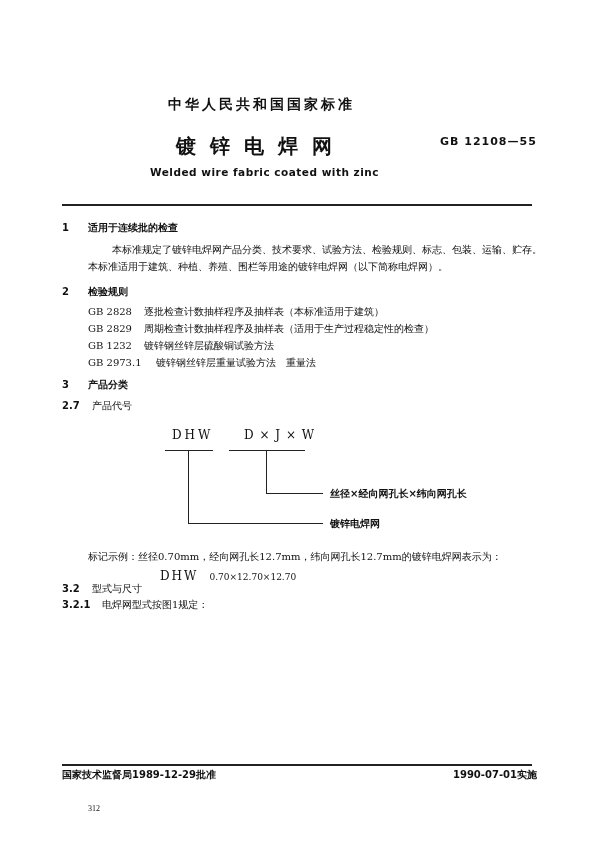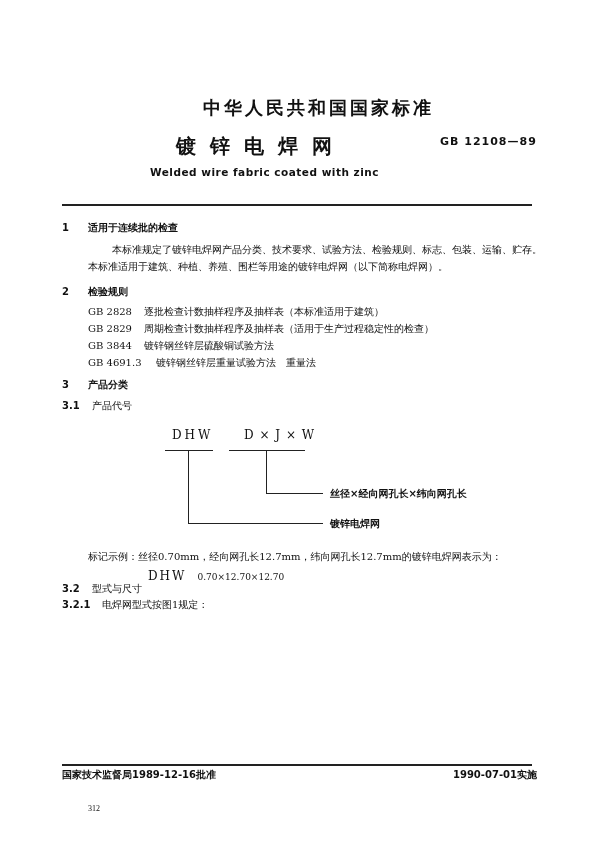--- a/index.html
+++ b/index.html
@@ -2,93 +2,93 @@
 <html><head>
   <meta charset="utf-8">
   <style>
     html, body { margin:0; padding:0; }
     body {
       width:600px; height:848px; background:#fff; position:relative; overflow:hidden;
       font-family:"DejaVu Serif", serif; color:#111;
     }
     .abs { position:absolute; white-space:nowrap; }
     .bold { font-weight:bold; font-family:"DejaVu Sans", sans-serif; }
-    .std-name { left:168px; top:96px; font-size:18px; letter-spacing:3px;margin-left:35px; }
+    .std-name { left:168px; top:96px; font-size:14px; letter-spacing:3px; }
     .title { left:176px; top:133px; font-size:20px; letter-spacing:14px; }
     .code { left:440px; top:135px; font-size:11px; letter-spacing:1px; }
     .en-title { left:150px; top:166px; font-size:10.5px; letter-spacing:0.5px; }
     .rule { position:absolute; left:62px; width:470px; height:2px; background:#222; }
     .sec { font-size:10px; }
     .body { font-size:10px; }
     .num { display:inline-block; width:26px; }
     .num2 { display:inline-block; width:30px; }
     .refcode { display:inline-block; font-family:"DejaVu Serif", serif; }
     .diag-line { position:absolute; background:#222; }
     .footer { font-size:10px; }
     .pageno { left:88px; top:804px; font-size:8px; font-family:"Liberation Serif", serif; }
   </style>
 </head>
 <body>
 
 <div class="abs std-name bold">中华人民共和国国家标准</div>
 <div class="abs title bold">镀锌电焊网</div>
-<div class="abs code bold">GB 12108—89</div>
+<div class="abs code bold">GB 12108—55</div>
 <div class="abs en-title bold">Welded wire fabric coated with zinc</div>
 
 <div class="rule" style="top:204px;"></div>
 
 <div class="abs sec bold" style="left:62px; top:221px;">
   <span class="num">1</span><span>适用于连续批的检查</span>
 </div>
 <div class="abs body" style="left:88px; top:243px;margin-left:24px;">本标准规定了镀锌电焊网产品分类、技术要求、试验方法、检验规则、标志、包装、运输、贮存。</div>
 <div class="abs body" style="left:88px; top:260px;">本标准适用于建筑、种植、养殖、围栏等用途的镀锌电焊网（以下简称电焊网）。</div>
 
 <div class="abs sec bold" style="left:62px; top:285px;">
   <span class="num">2</span><span>检验规则</span>
 </div>
 <div class="abs body" style="left:88px; top:305px;">
   <span class="refcode" style="width:56px;">GB 2828</span><span>逐批检查计数抽样程序及抽样表（本标准适用于建筑）</span>
 </div>
 <div class="abs body" style="left:88px; top:322px;">
   <span class="refcode" style="width:56px;">GB 2829</span><span>周期检查计数抽样程序及抽样表（适用于生产过程稳定性的检查）</span>
 </div>
 <div class="abs body" style="left:88px; top:339px;">
-  <span class="refcode" style="width:56px;">GB 3844</span><span>镀锌钢丝锌层硫酸铜试验方法</span>
+  <span class="refcode" style="width:56px;">GB 1232</span><span>镀锌钢丝锌层硫酸铜试验方法</span>
 </div>
 <div class="abs body" style="left:88px; top:356px;">
-  <span class="refcode" style="width:68px;">GB 4691.3</span><span>镀锌钢丝锌层重量试验方法　重量法</span>
+  <span class="refcode" style="width:68px;">GB 2973.1</span><span>镀锌钢丝锌层重量试验方法　重量法</span>
 </div>
 
 <div class="abs sec bold" style="left:62px; top:378px;">
   <span class="num">3</span><span>产品分类</span>
 </div>
 <div class="abs sec" style="left:62px; top:399px;">
-  <span class="num2 bold">3.1</span><span>产品代号</span>
+  <span class="num2 bold">2.7</span><span>产品代号</span>
 </div>
 
 <div class="abs" style="left:172px; top:428px; font-size:12px; letter-spacing:3px;">DHW</div>
 <div class="abs" style="left:244px; top:428px; font-size:12px; letter-spacing:1px;">D × J × W</div>
 <div class="diag-line" style="left:165px; top:450px; width:48px; height:1px;"></div>
 <div class="diag-line" style="left:229px; top:450px; width:76px; height:1px;"></div>
 <div class="diag-line" style="left:266px; top:450px; width:1px; height:43px;"></div>
 <div class="diag-line" style="left:266px; top:493px; width:57px; height:1px;"></div>
 <div class="diag-line" style="left:188px; top:450px; width:1px; height:73px;"></div>
 <div class="diag-line" style="left:188px; top:523px; width:135px; height:1px;"></div>
 <div class="abs body bold" style="left:330px; top:487px;">丝径×经向网孔长×纬向网孔长</div>
 <div class="abs body bold" style="left:330px; top:517px;">镀锌电焊网</div>
 
 <div class="abs body" style="left:88px; top:550px;">标记示例：丝径0.70mm，经向网孔长12.7mm，纬向网孔长12.7mm的镀锌电焊网表示为：</div>
-<div class="abs" style="left:148px; top:565px;">
+<div class="abs" style="left:160px; top:565px;">
   <span style="font-size:12px; letter-spacing:2px;">DHW</span>
   <span style="font-size:9px; margin-left:6px;">0.70×12.70×12.70</span>
 </div>
 
 <div class="abs sec" style="left:62px; top:582px;">
   <span class="num2 bold">3.2</span><span>型式与尺寸</span>
 </div>
 <div class="abs sec" style="left:62px; top:598px;">
   <span class="num2 bold" style="width:40px;">3.2.1</span><span>电焊网型式按图1规定：</span>
 </div>
 
 <div class="rule" style="top:764px; left:62px; width:470px;"></div>
-<div class="abs footer bold" style="left:62px; top:768px;">国家技术监督局1989-12-16批准</div>
+<div class="abs footer bold" style="left:62px; top:768px;">国家技术监督局1989-12-29批准</div>
 <div class="abs footer bold" style="left:453px; top:768px;">1990-07-01实施</div>
 <div class="abs pageno">312</div>
 
 </body></html>

